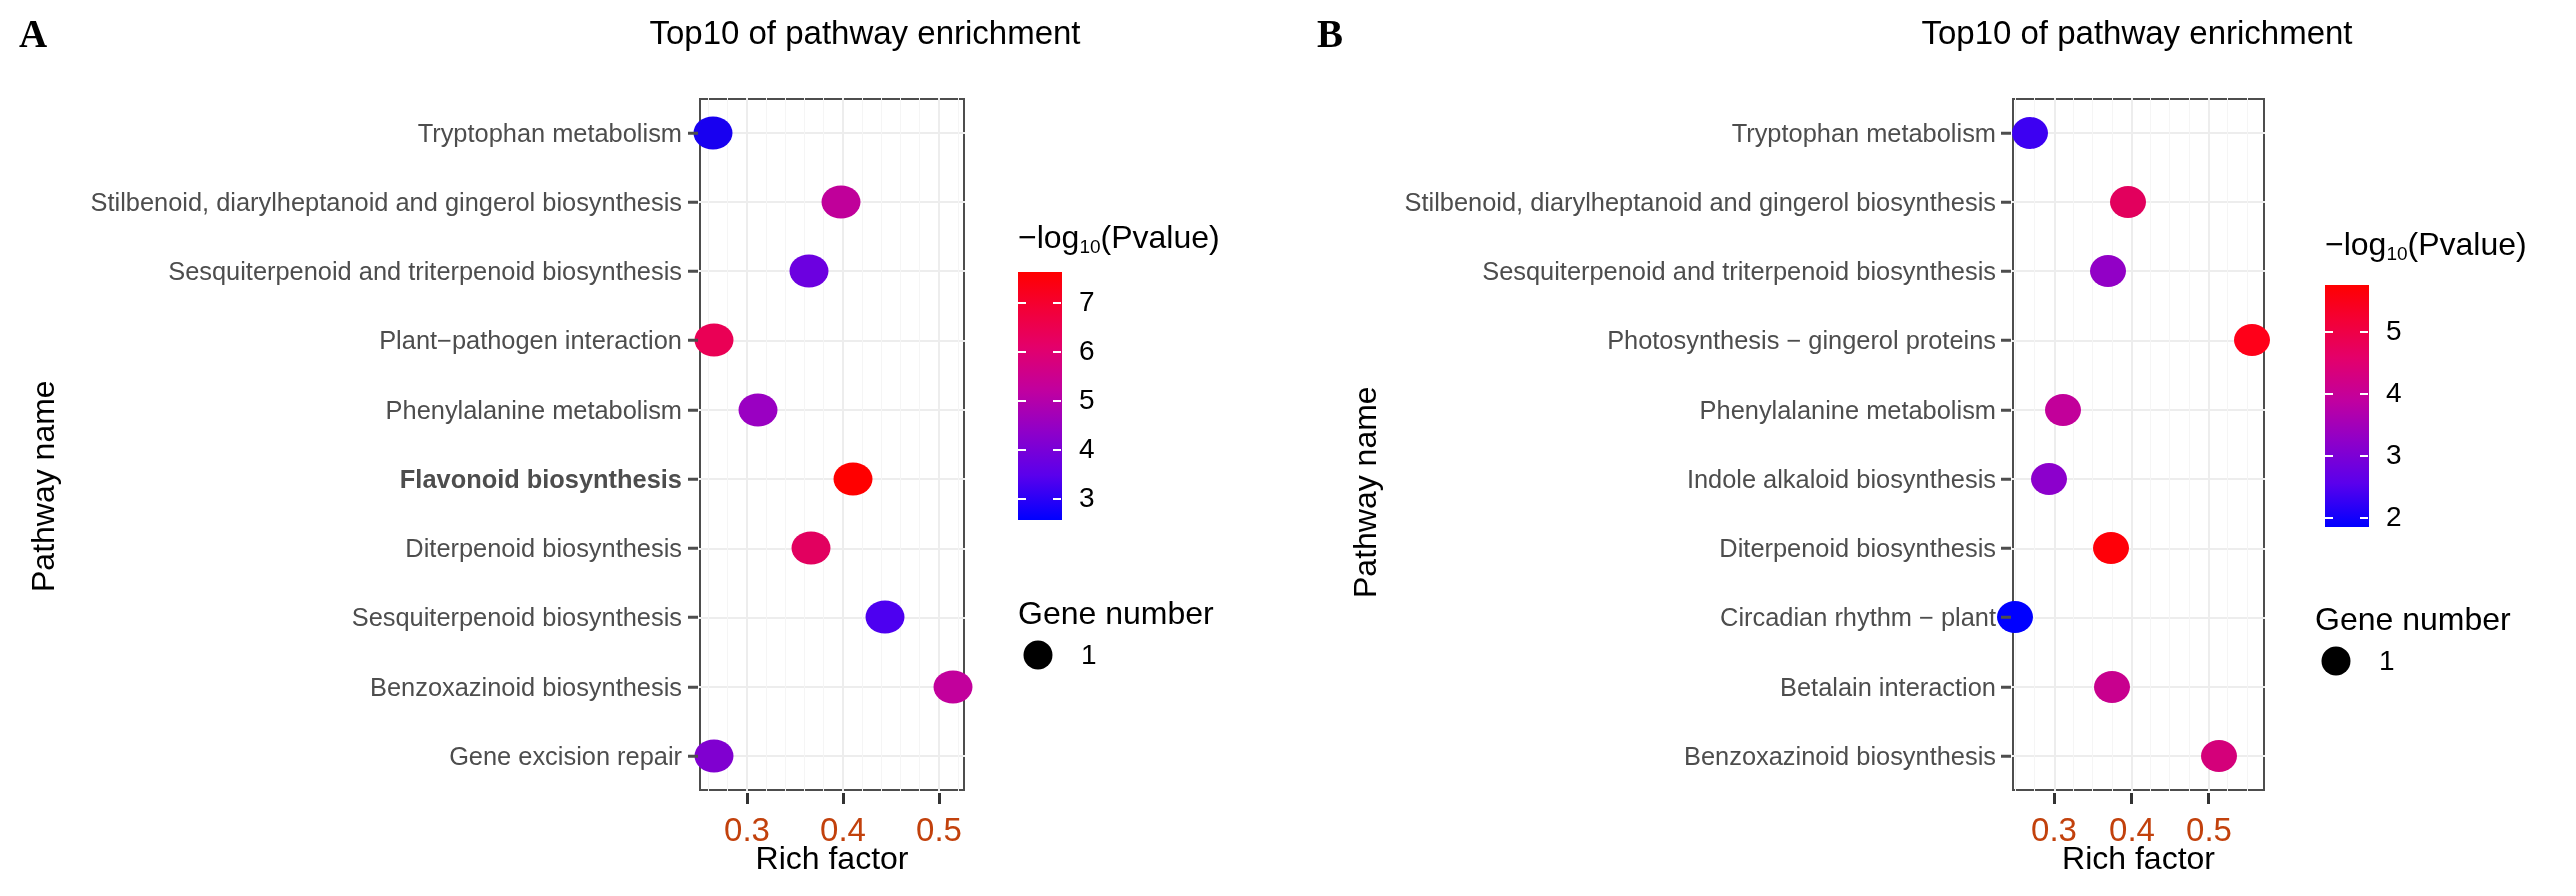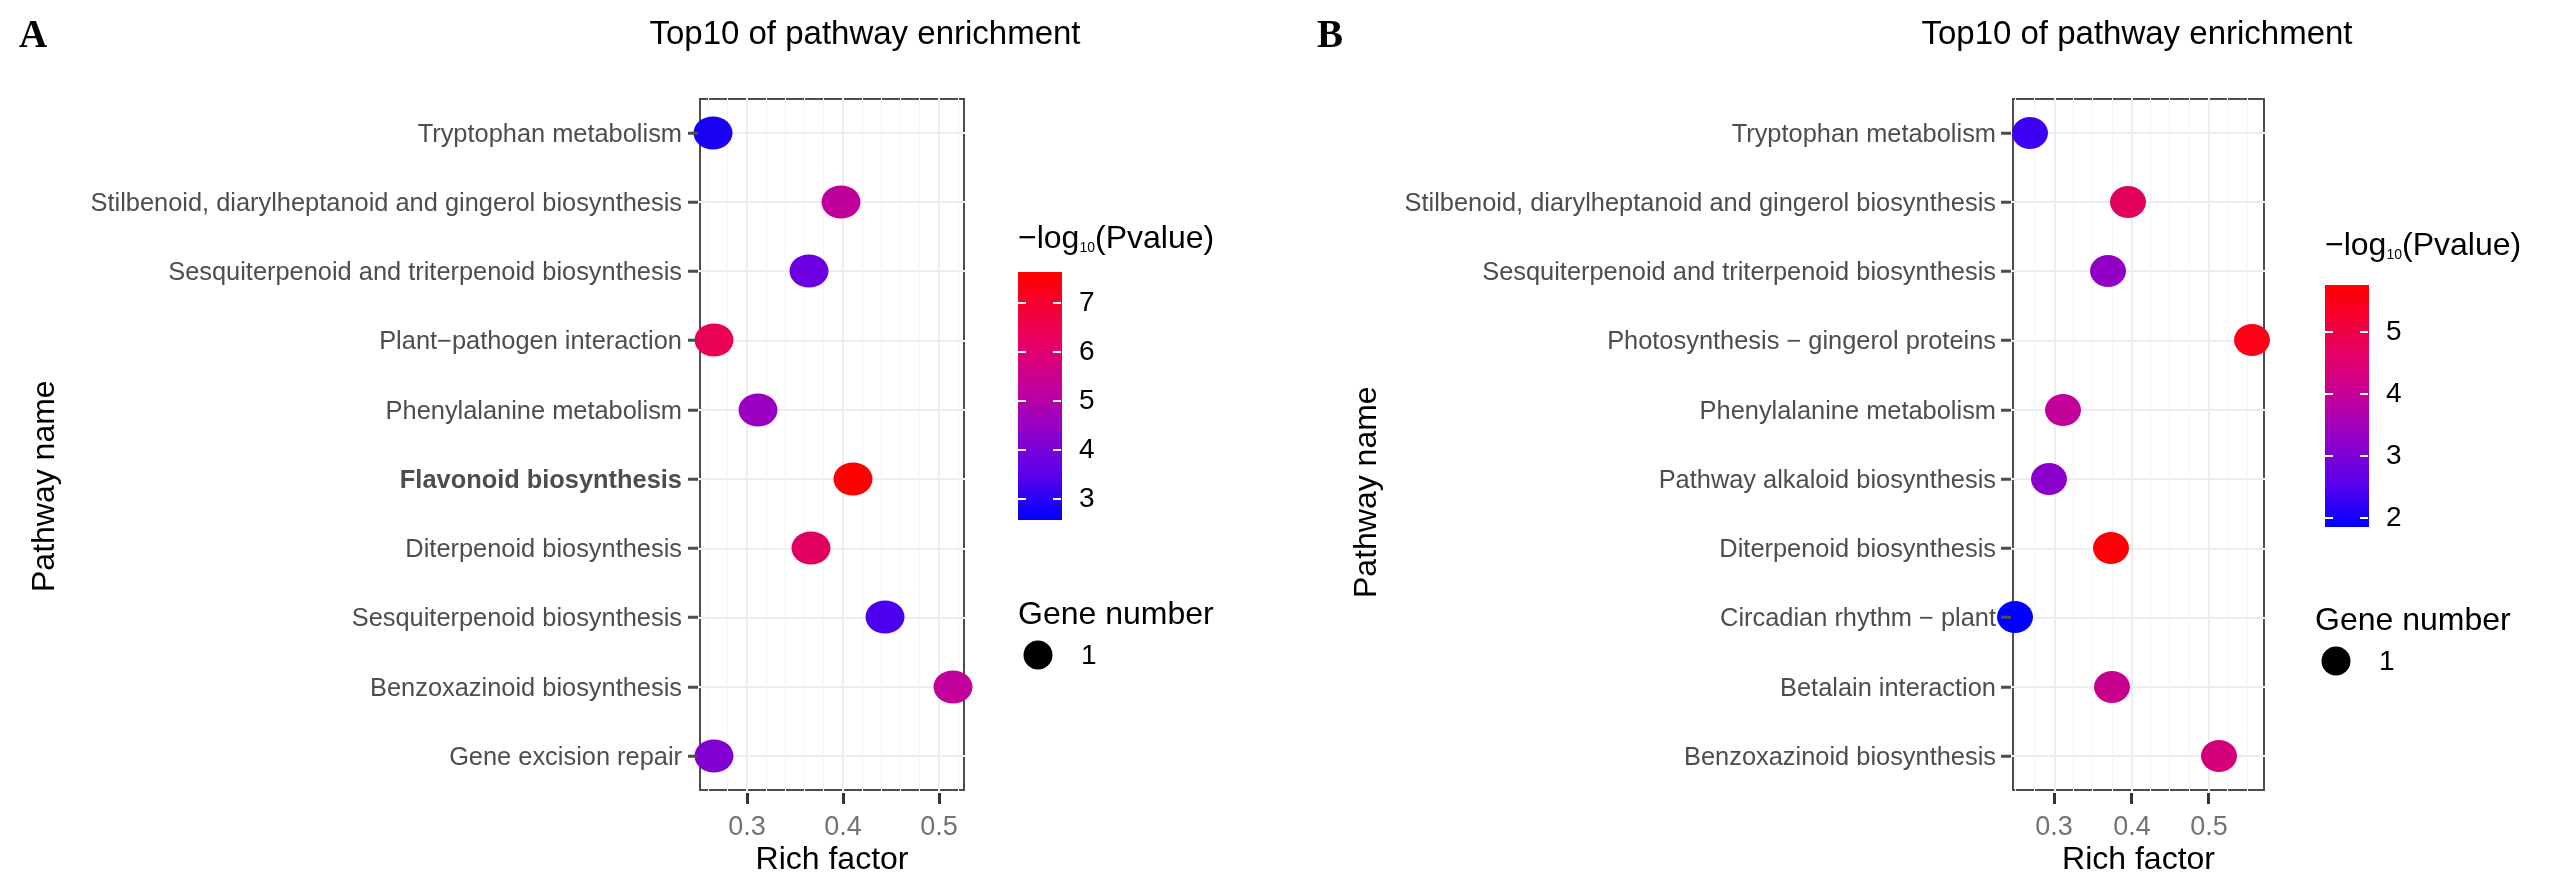--- a/index.html
+++ b/index.html
@@ -14,26 +14,26 @@
   .frame{position:absolute;border:2.5px solid #4d4d4d;background:#ffffff;box-sizing:border-box;}
   .gridv{position:absolute;top:0;bottom:0;width:1.9px;background:#ededed;}
   .gridv.minor{background:#f5f5f5;width:1.3px;}
   .gridh{position:absolute;left:0;right:0;height:1.9px;background:#ededed;}
 
   .dot{position:absolute;border-radius:50%;transform:translate(-50%,-50%);}
 
   .ylab{position:absolute;right:0;transform:translateY(-50%);font-size:25.4px;color:#4d4d4d;white-space:nowrap;text-align:right;}
   .ytick{position:absolute;width:10.2px;height:2.5px;background:#4d4d4d;transform:translateY(-50%);}
   .xtick{position:absolute;width:2.5px;height:10.8px;background:#333;}
-  .xticklab{position:absolute;font-size:27px;color:#737373;transform:translateX(-50%);white-space:nowrap;}
+  .xticklab{position:absolute;font-size:33px;color:#c2410c;transform:translateX(-50%);white-space:nowrap;}
   .xaxis-title{position:absolute;font-size:32px;color:#000;text-align:center;white-space:nowrap;}
   .yaxis-title{position:absolute;font-size:32px;color:#000;white-space:nowrap;transform-origin:left top;transform:rotate(-90deg);}
 
   .legend-title{position:absolute;font-size:32px;color:#000;white-space:nowrap;}
-  .legend-title .sub{font-size:14px;vertical-align:-0.28em;}
+  .legend-title .sub{font-size:19px;vertical-align:-0.28em;}
   .colorbar{position:absolute;background:linear-gradient(to bottom,#ff0000 0%,#f50033 12%,#e8005f 26%,#cc0093 44%,#a000c8 62%,#6b00ec 80%,#2200fb 92%,#0000ff 100%);}
   .cbtick{position:absolute;height:1.9px;width:8.3px;background:#ffffff;}
   .cblab{position:absolute;font-size:28px;color:#000;transform:translateY(-50%);white-space:nowrap;}
   .size-title{position:absolute;font-size:32px;color:#000;white-space:nowrap;}
   .size-dot{position:absolute;border-radius:50%;background:#000;transform:translate(-50%,-50%);}
   .size-lab{position:absolute;font-size:28px;color:#000;transform:translateY(-50%);white-space:nowrap;}
 </style>
 </head>
 <body>
 
@@ -192,21 +192,21 @@
         <div class="ylab" style="left:1347px;width:649px;top:133px;">Tryptophan metabolism</div>
         <div class="ytick" style="left:2001px;top:133px;"></div>
         <div class="ylab" style="left:1347px;width:649px;top:202px;">Stilbenoid, diarylheptanoid and gingerol biosynthesis</div>
         <div class="ytick" style="left:2001px;top:202px;"></div>
         <div class="ylab" style="left:1347px;width:649px;top:271px;">Sesquiterpenoid and triterpenoid biosynthesis</div>
         <div class="ytick" style="left:2001px;top:271px;"></div>
         <div class="ylab" style="left:1347px;width:649px;top:340px;">Photosynthesis − gingerol proteins</div>
         <div class="ytick" style="left:2001px;top:340px;"></div>
         <div class="ylab" style="left:1347px;width:649px;top:410px;">Phenylalanine metabolism</div>
         <div class="ytick" style="left:2001px;top:410px;"></div>
-        <div class="ylab" style="left:1347px;width:649px;top:479px;">Pathway alkaloid biosynthesis</div>
+        <div class="ylab" style="left:1347px;width:649px;top:479px;">Indole alkaloid biosynthesis</div>
         <div class="ytick" style="left:2001px;top:479px;"></div>
         <div class="ylab" style="left:1347px;width:649px;top:548px;">Diterpenoid biosynthesis</div>
         <div class="ytick" style="left:2001px;top:548px;"></div>
         <div class="ylab" style="left:1347px;width:649px;top:617px;">Circadian rhythm − plant</div>
         <div class="ytick" style="left:2001px;top:617px;"></div>
         <div class="ylab" style="left:1347px;width:649px;top:687px;">Betalain interaction</div>
         <div class="ytick" style="left:2001px;top:687px;"></div>
         <div class="ylab" style="left:1347px;width:649px;top:756px;">Benzoxazinoid biosynthesis</div>
         <div class="ytick" style="left:2001px;top:756px;"></div>
       </div>

